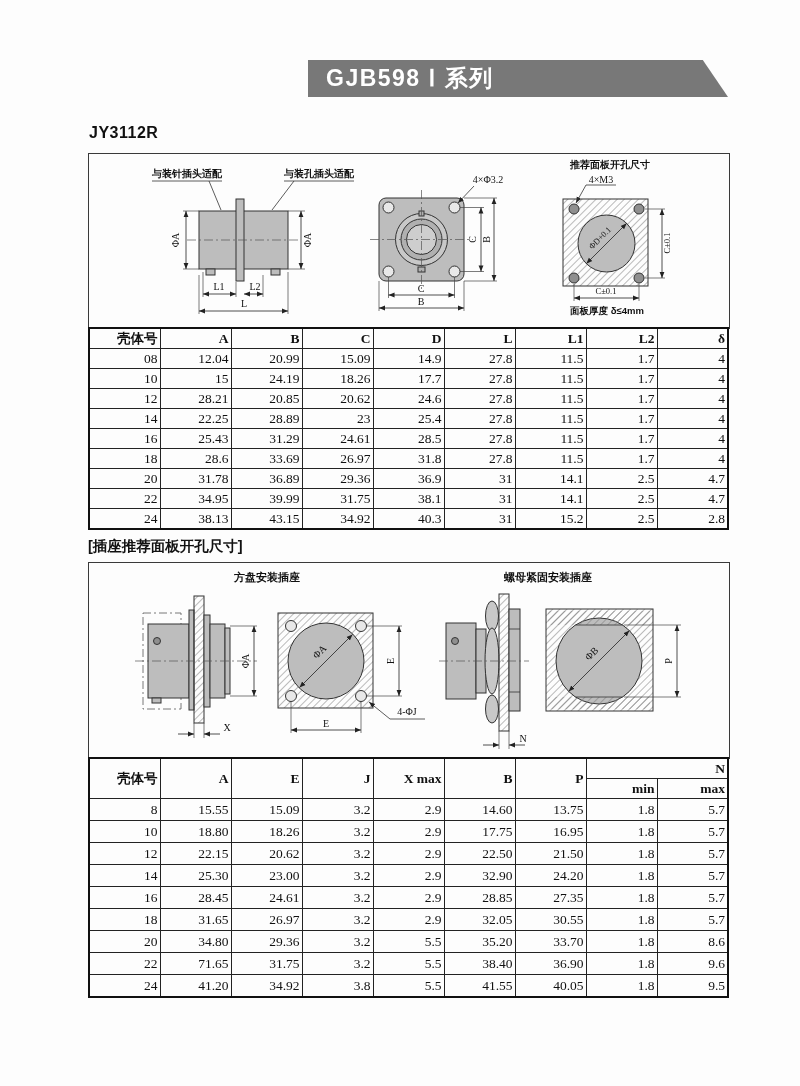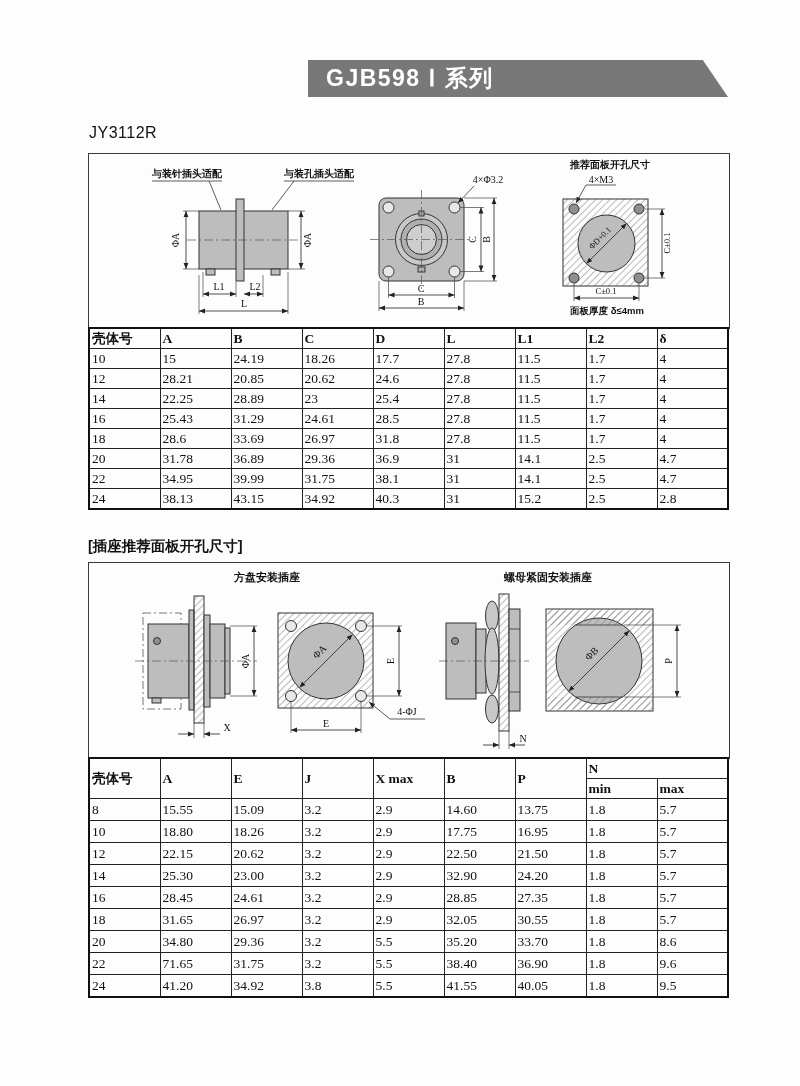--- a/index.html
+++ b/index.html
@@ -4,28 +4,28 @@
 <style>
   html,body{margin:0;padding:0;background:#ffffff;}
   .page{position:relative;width:800px;height:1086px;background:#fdfdfd;overflow:hidden;
         font-family:"Liberation Serif",serif;color:#111;}
   .banner{position:absolute;left:308px;top:60px;width:420px;height:37px;
           clip-path:polygon(0 0,94% 0,100% 100%,0 100%);
           color:#fff;font-family:"Liberation Sans",sans-serif;font-weight:bold;
           font-size:23px;line-height:37px;padding-left:18px;box-sizing:border-box;
           letter-spacing:1.5px;}
   .model{position:absolute;left:89px;top:124px;font-family:"Liberation Sans",sans-serif;
-         font-size:16px;font-weight:400;letter-spacing:.5px;}
+         font-size:16px;font-weight:700;letter-spacing:.5px;}
   .figbox{position:absolute;left:88px;border:1px solid #3a3a3a;background:#fdfdfd;}
   #box1{top:153px;width:640px;height:174px;}
   #box2{top:562px;width:640px;height:195px;}
   .sect{position:absolute;left:88px;top:537px;font-family:"Liberation Sans",sans-serif;
         font-size:14.5px;font-weight:600;}
   table.dim{position:absolute;left:88px;width:641px;border-collapse:collapse;
-            table-layout:fixed;font-size:13.5px;text-align:left;
+            table-layout:fixed;font-size:13.5px;text-align:right;
             border:2px solid #111;background:#fdfdfd;}
   #table1{top:327px;}
   #table2{top:757px;}
   table.dim th,table.dim td{border:1px solid #222;padding:0 2px;vertical-align:middle;}
   #table1 th,#table1 td{height:19px;}
   #table2 th{height:19px;}
   #table2 td{height:21px;}
   table.dim th{font-weight:bold;}
   
   svg{display:block;}
@@ -190,20 +190,31 @@
           <th>C</th>
           <th>D</th>
           <th>L</th>
           <th>L1</th>
           <th>L2</th>
           <th>δ</th>
         </tr>
     </thead>
     <tbody>
         <tr>
+          <td>08</td>
+          <td>12.04</td>
+          <td>20.99</td>
+          <td>15.09</td>
+          <td>14.9</td>
+          <td>27.8</td>
+          <td>11.5</td>
+          <td>1.7</td>
+          <td>4</td>
+        </tr>
+        <tr>
           <td>10</td>
           <td>15</td>
           <td>24.19</td>
           <td>18.26</td>
           <td>17.7</td>
           <td>27.8</td>
           <td>11.5</td>
           <td>1.7</td>
           <td>4</td>
         </tr>

